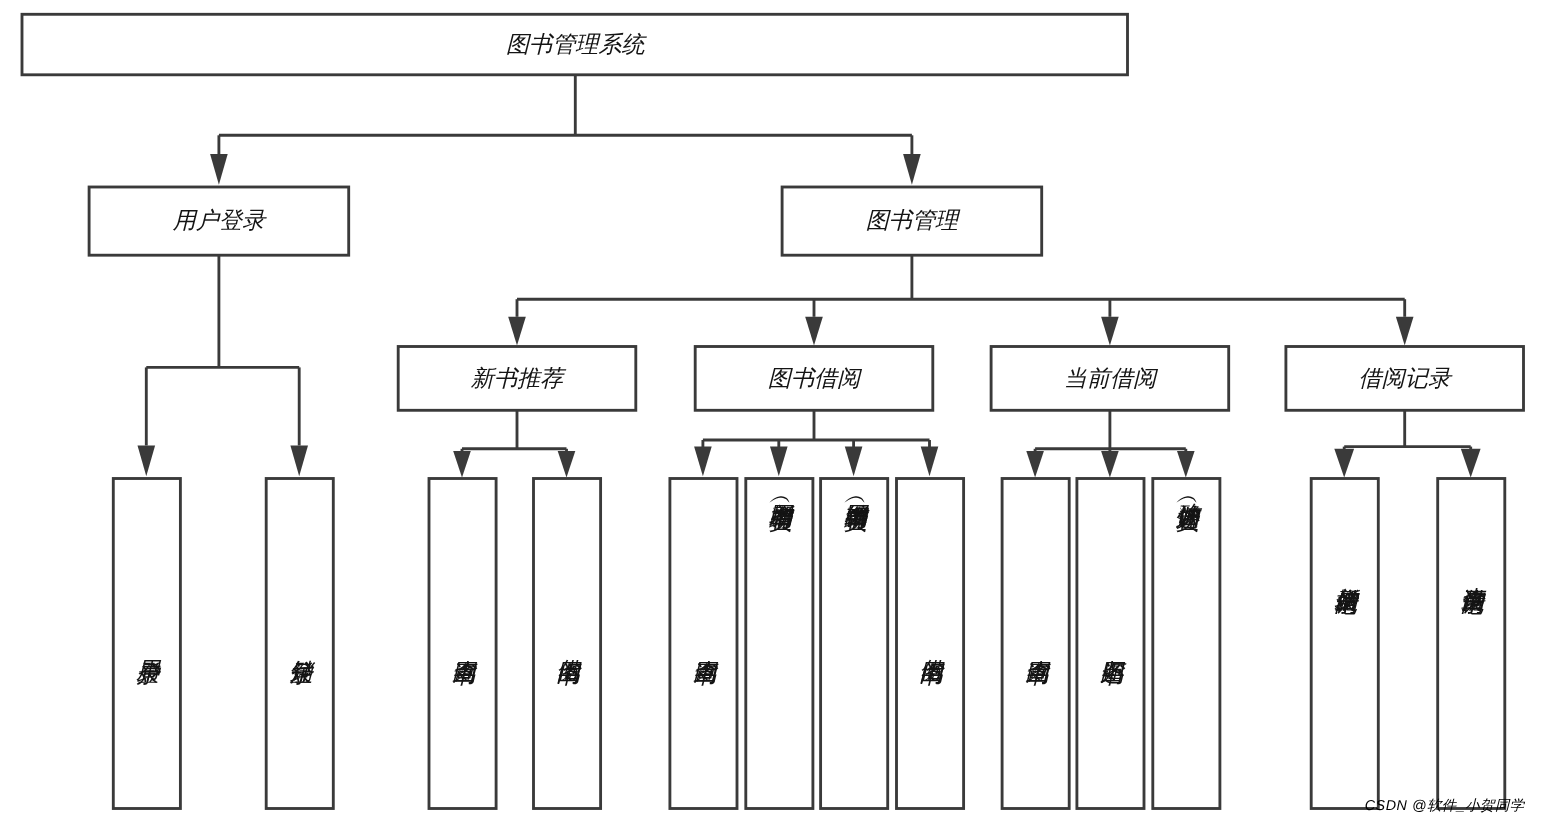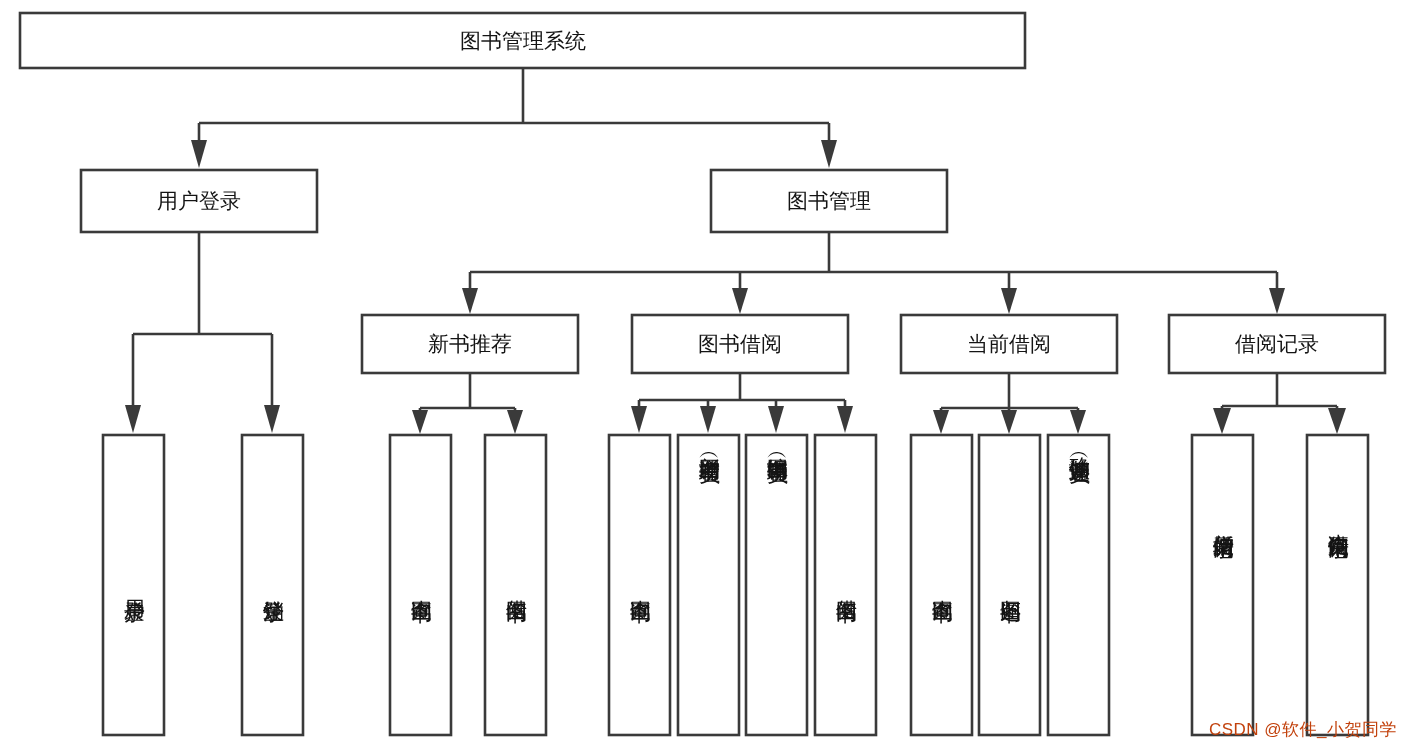--- a/index.html
+++ b/index.html
@@ -13,20 +13,21 @@
     font-family: "Liberation Sans", "DejaVu Sans", sans-serif;
     overflow: hidden;
     position: relative;
   }
   #diagram-root {
     position: absolute;
     left: 0;
     top: 0;
     width: 1405px;
     height: 747px;
+    font-style: italic;
   }
   svg.flowchart {
     display: block;
     width: 1405px;
     height: 747px;
     background: #ffffff;
   }
   .node-box {
     fill: #ffffff;
     stroke: #3a3a3a;
@@ -51,24 +52,24 @@
     font-size: 21px;
     text-anchor: middle;
     dominant-baseline: middle;
   }
   .node-label.vertical {
     font-size: 21px;
     letter-spacing: 1px;
   }
   .watermark {
     position: absolute;
-    right: 8px;
+    right: 19px;
     bottom: 6px;
-    color: #c2410c;
-    font-size: 17px;
+    color: #000000;
+    font-size: 13px;
     font-family: "Liberation Sans", "DejaVu Sans", sans-serif;
     white-space: nowrap;
     user-select: none;
     letter-spacing: 0.5px;
   }
 </style>
 </head>
 <body>
 
 <div id="diagram-root">

